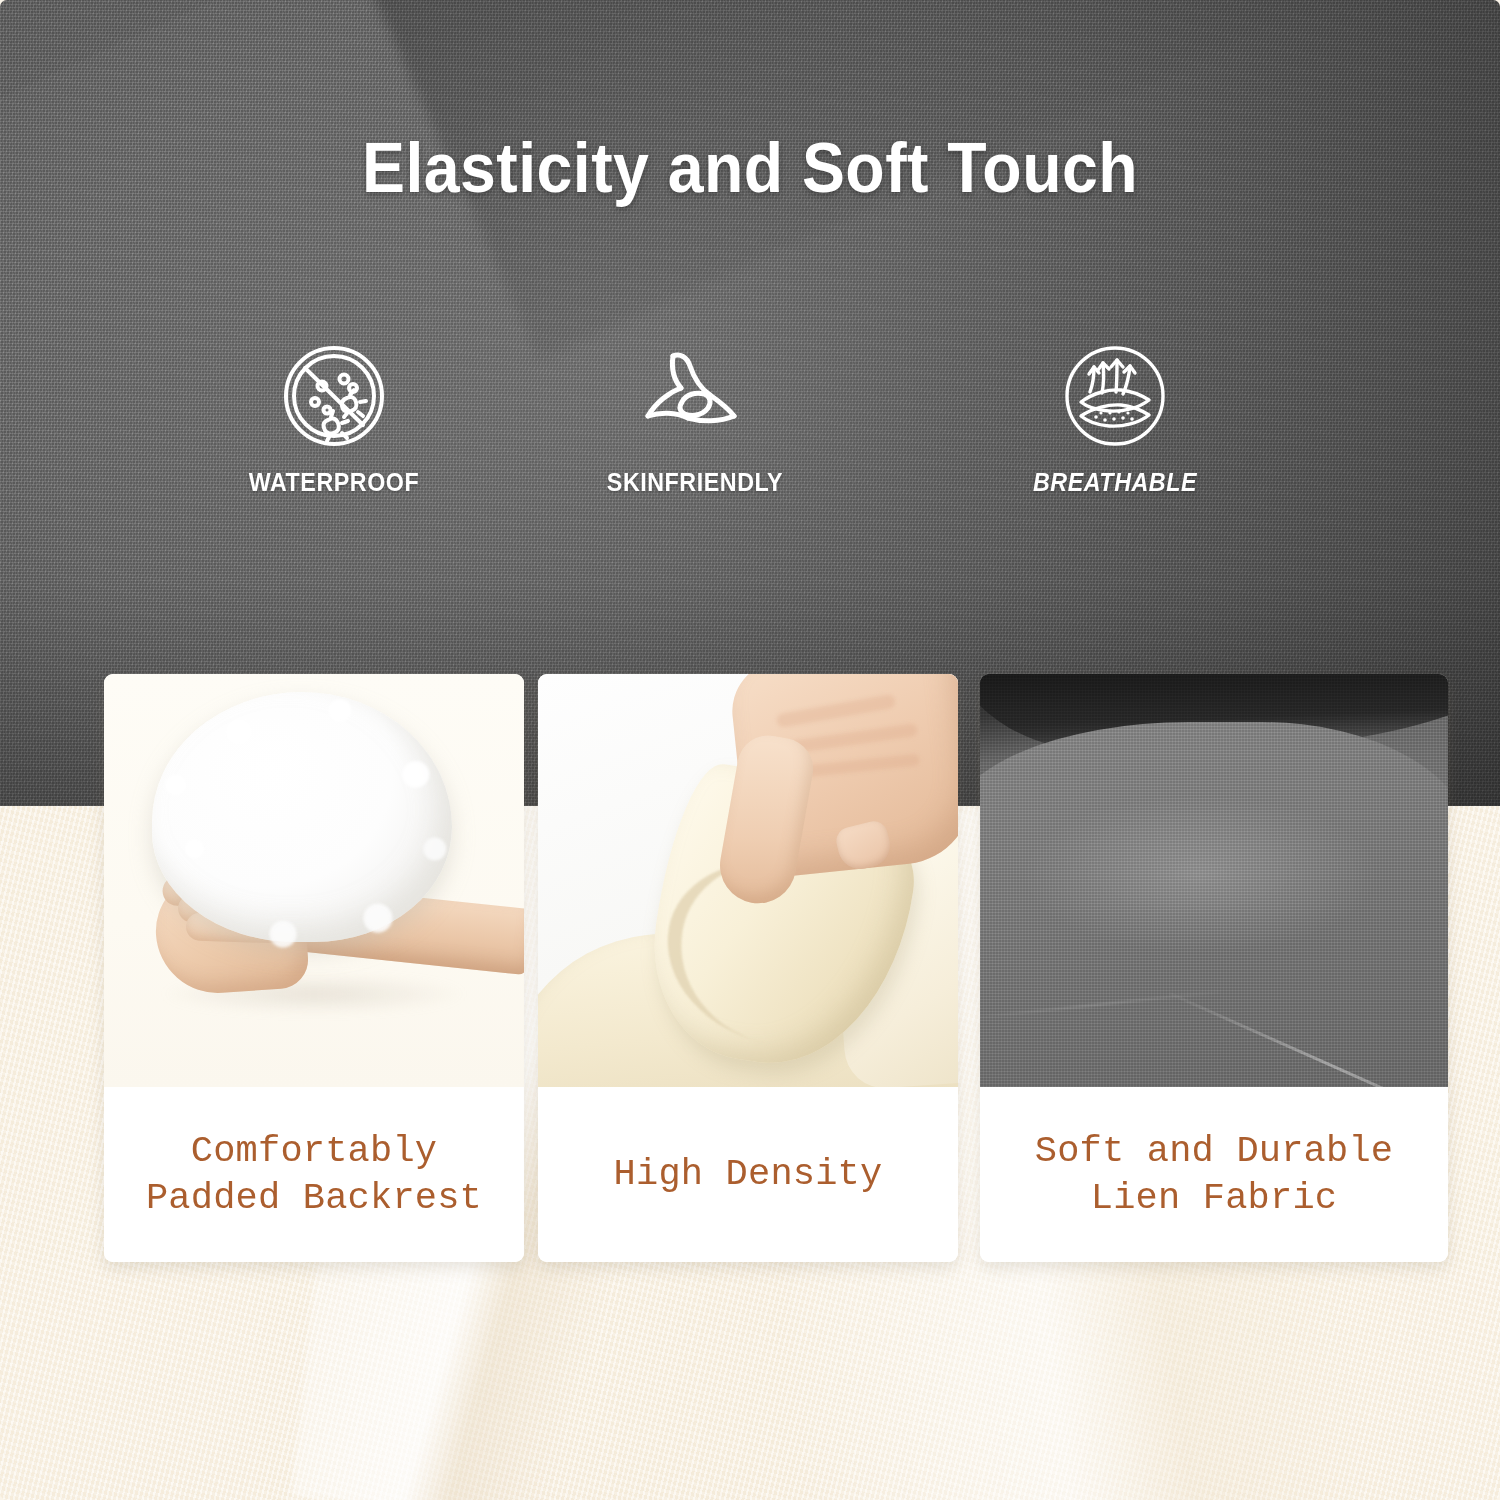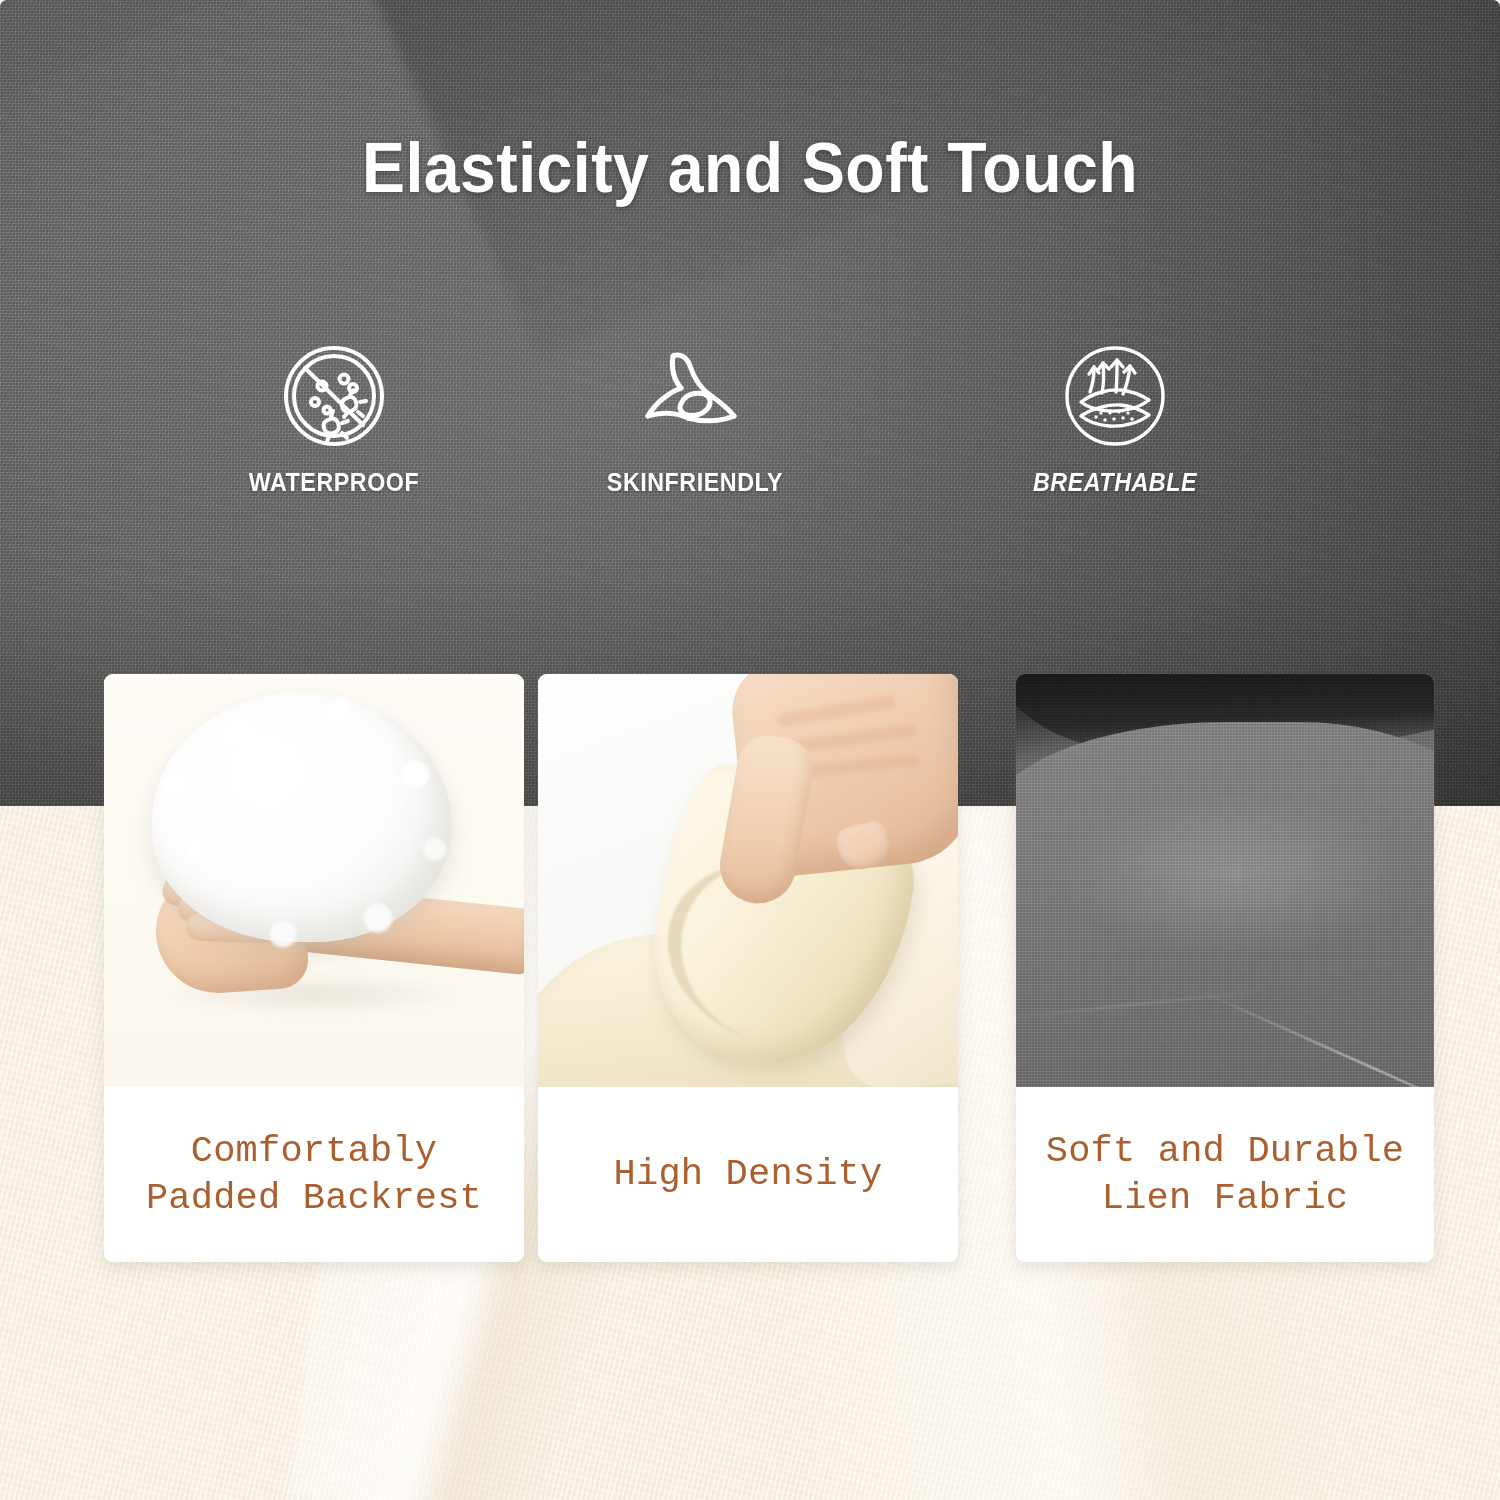--- a/index.html
+++ b/index.html
@@ -126,21 +126,21 @@
   .cards{position:absolute;left:0;top:0;width:1500px;height:1500px;}
   .card{
     position:absolute;top:674px;height:588px;
     background:#FFFFFF;
     border-radius:9px;
     overflow:hidden;
     box-shadow:0 6px 16px rgba(120,105,80,.16);
   }
   .card.c1{left:104px;width:420px;}
   .card.c2{left:538px;width:420px;}
-  .card.c3{left:980px;width:418px;margin-left:36px;}
+  .card.c3{left:980px;width:468px;}
 
   .card-photo{position:absolute;left:0;top:0;width:100%;height:413px;overflow:hidden;}
   .card-caption{
     position:absolute;left:0;top:413px;width:100%;height:175px;
     display:flex;flex-direction:column;align-items:center;justify-content:center;
     background:#FFFFFF;
   }
   .card-caption .line{
     font-family:Liberation Mono, monospace;
     font-weight:normal;

